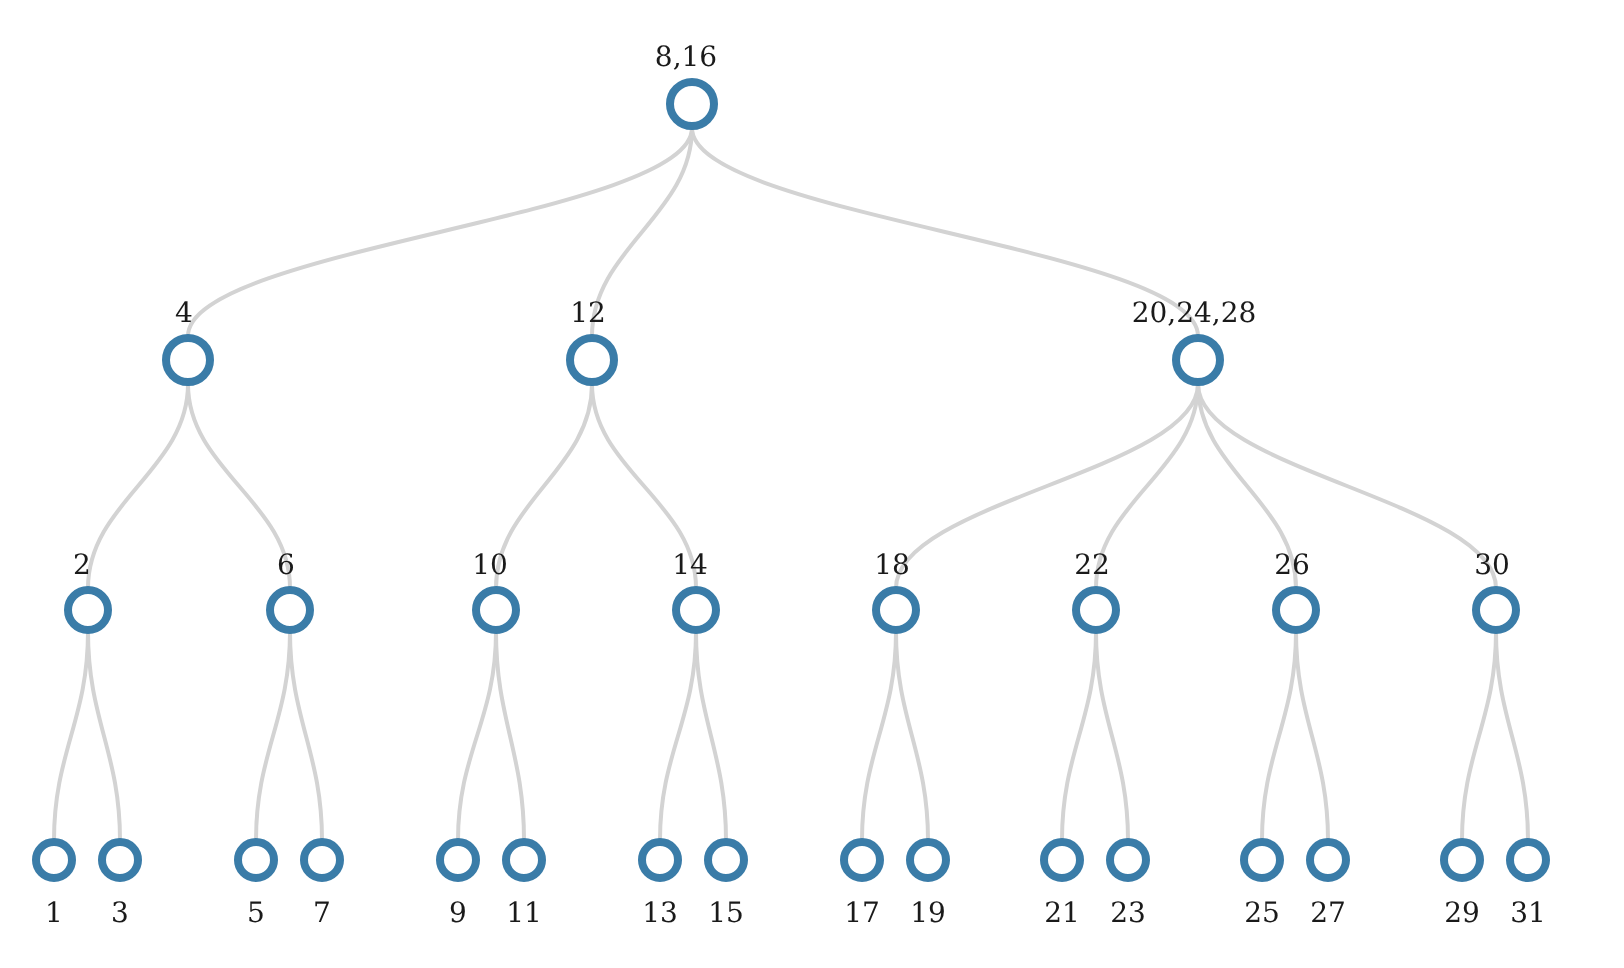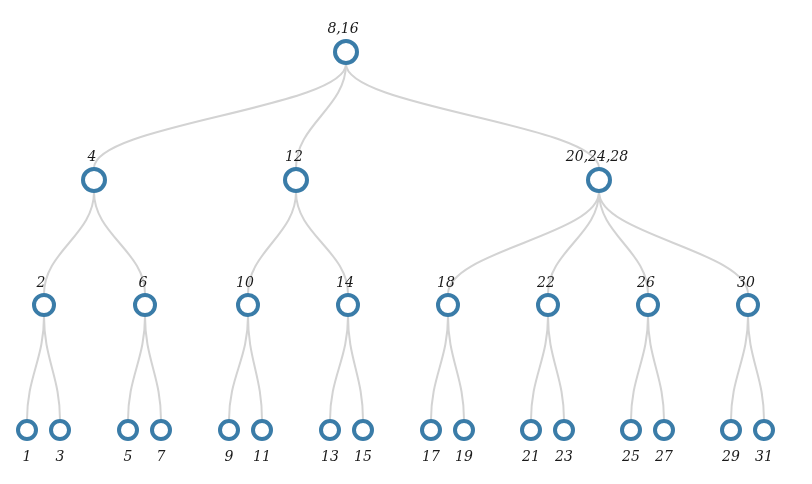--- a/index.html
+++ b/index.html
@@ -12,21 +12,20 @@
     width: 812px;
     height: 484px;
     overflow: hidden;
     font-family: "DejaVu Serif", "Liberation Serif", serif;
   }
   #tree-canvas {
     position: relative;
     width: 812px;
     height: 368px;
     background: #ffffff;
-    font-style: italic;
   }
   svg.tree-svg {
     position: absolute;
     top: 0;
     left: 0;
     width: 812px;
     height: 484px;
     display: block;
   }
   .edge-path {

